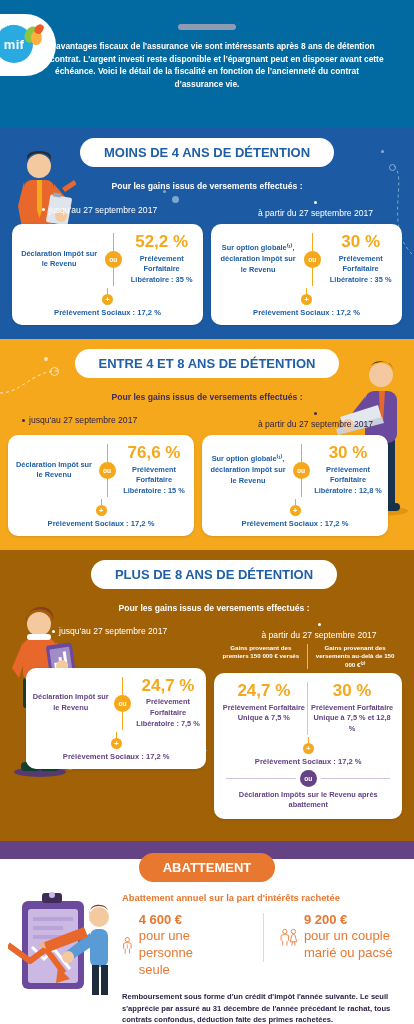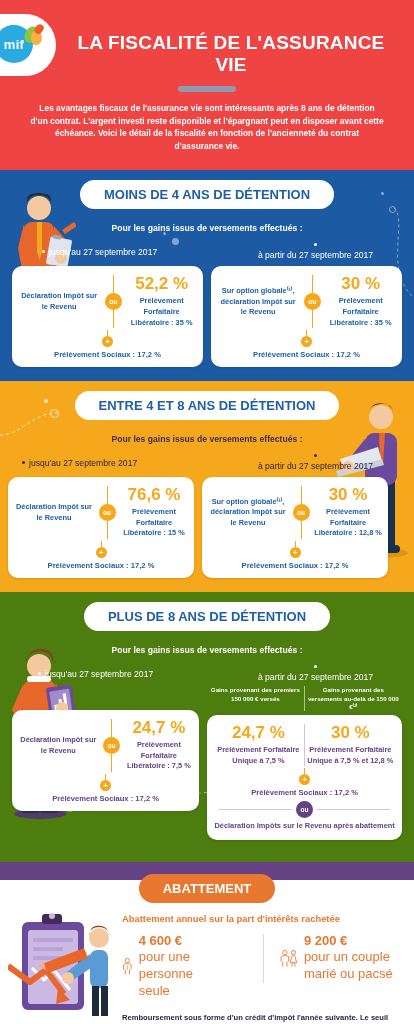--- a/index.html
+++ b/index.html
@@ -7,21 +7,21 @@
   body {
     font-family: "Liberation Sans", sans-serif;
     background: #ffffff;
     width: 414px;
     overflow-x: hidden;
   }
   .page { position: relative; width: 414px; }
 
   
   .header {
-    background: #ef4444;
+    background: #0369a1;
     padding: 14px 0 18px 0;
     position: relative;
     min-height: 128px;
   }
   .logo-wrap {
     position: absolute;
     left: -22px; top: 14px;
     width: 78px; height: 62px;
     background: #ffffff;
     border-radius: 0 34px 34px 0;
@@ -68,21 +68,21 @@
     font-weight: bold;
     line-height: 1.5;
     text-align: center;
     padding: 0 30px;
   }
 
   
   .section { position: relative; overflow: hidden; }
   .sec-blue   { background: #1c5ba3; }
   .sec-yellow { background: #f5a81c; }
-  .sec-purple { background: #4d7c0f; }
+  .sec-purple { background: #a16207; padding-left: 14px; }
 
   .pill {
     display: block;
     margin: 0 auto;
     background: #ffffff;
     border-radius: 16px;
     text-align: left;
     font-weight: bold;
     font-size: 13px;
     padding: 7px 24px;
@@ -276,21 +276,20 @@
           </text>
         </svg>
         <div class="logo-circle">
           <span class="logo-text">mif</span>
         </div>
         <span class="leaf-g"></span>
         <span class="leaf-y"></span>
         <span class="leaf-o"></span>
       </div>
     </div>
-    <div class="head-title">LA FISCALITÉ DE L'ASSURANCE VIE</div>
     <div class="head-rule"></div>
     <div class="head-sub">Les avantages fiscaux de l'assurance vie sont intéressants après 8 ans de détention d'un contrat. L'argent investi reste disponible et l'épargnant peut en disposer avant cette échéance. Voici le détail de la fiscalité en fonction de l'ancienneté du contrat d'assurance vie.</div>
   </div>
 
   <div class="section sec-blue sec-top-pad">
 
     <div class="deco ring" style="right:18px;top:36px;width:7px;height:7px;"></div>
     <div class="deco bdot" style="right:30px;top:22px;width:3px;height:3px;background:rgba(255,255,255,.5);"></div>
     <div class="deco bdot" style="left:172px;top:68px;width:7px;height:7px;background:#7fa6cf;"></div>
     <div class="deco bdot" style="left:163px;top:62px;width:3px;height:3px;background:#7fa6cf;"></div>

